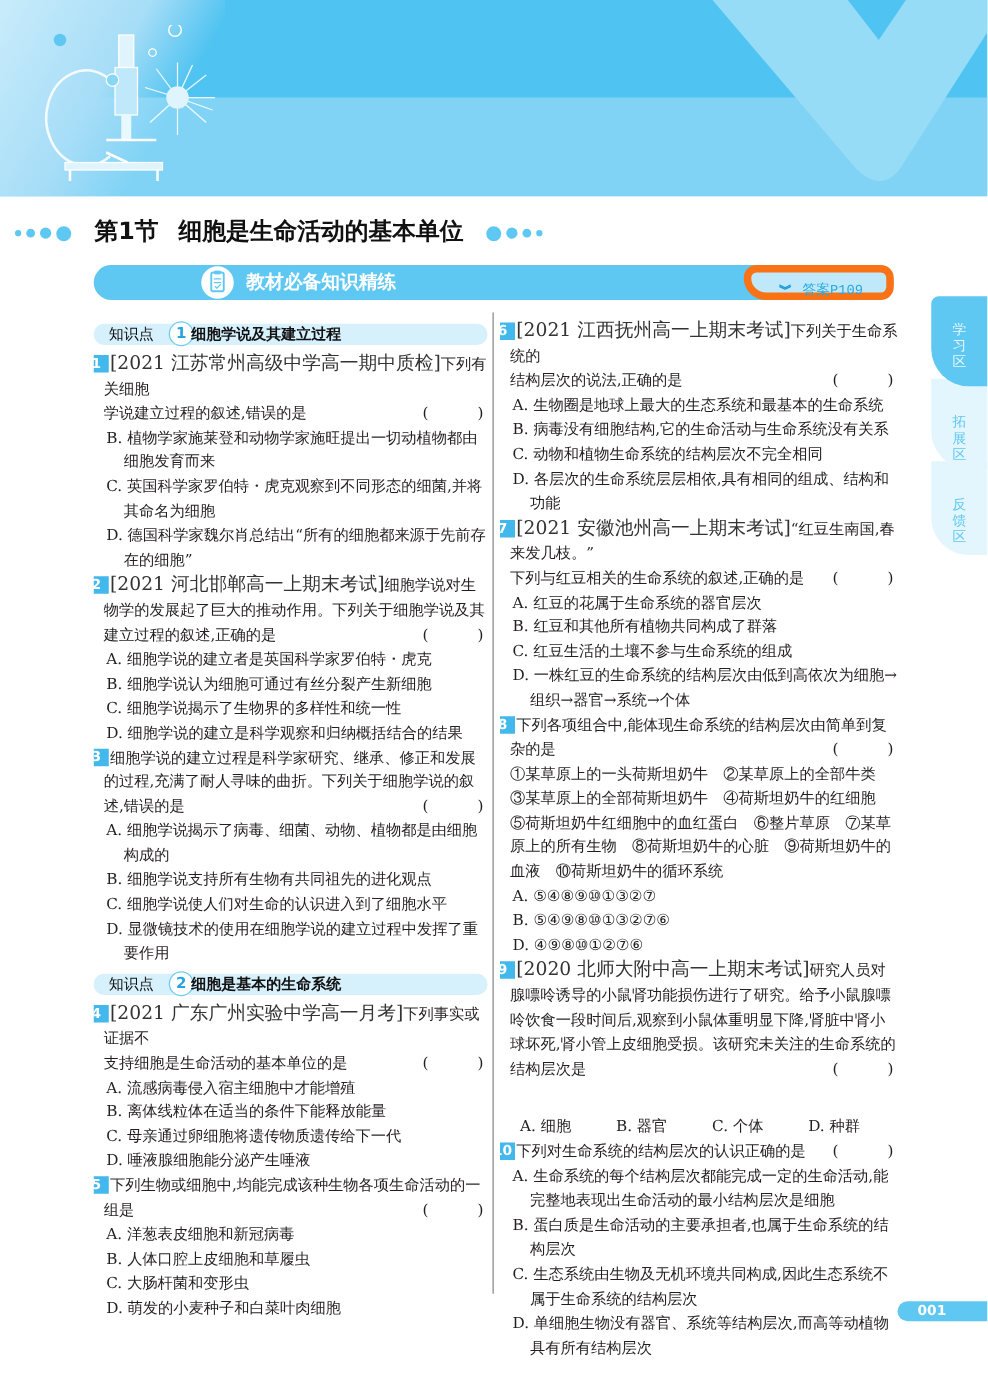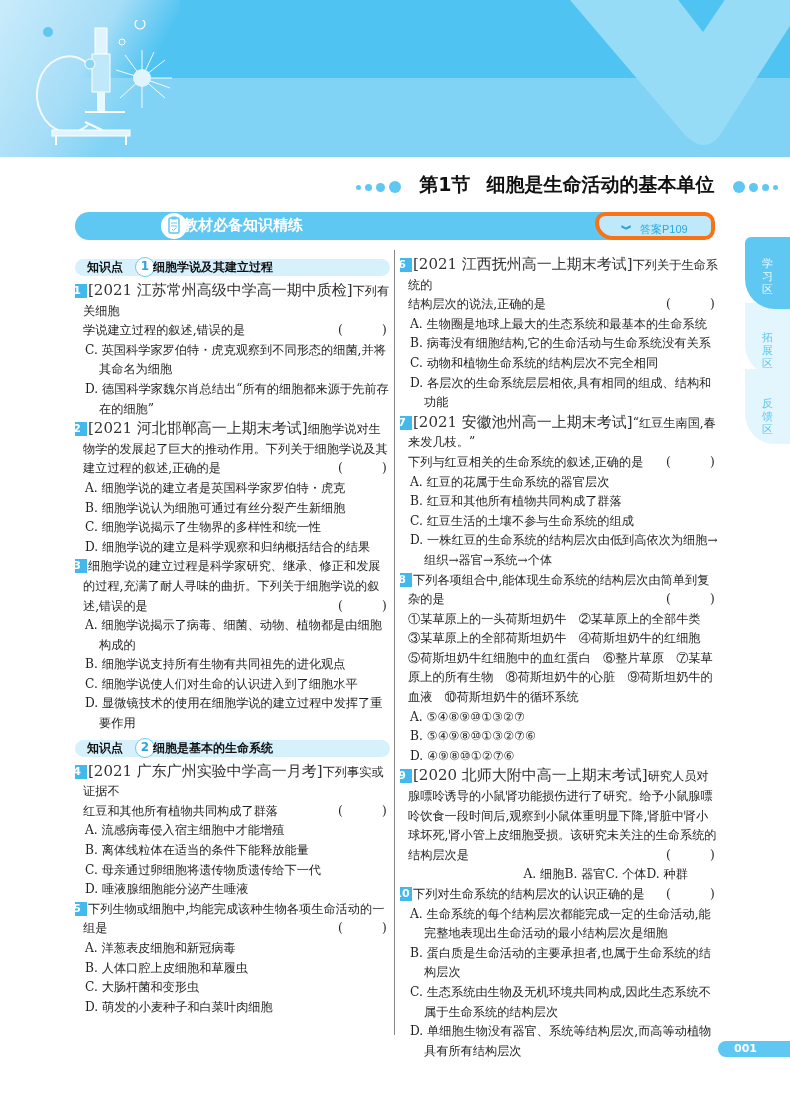--- a/index.html
+++ b/index.html
@@ -13,64 +13,64 @@
      background: linear-gradient(120deg, #c9ecfb 0%, #a6ddf7 45%, rgba(128,211,245,0) 70%); }
   .banner .vshape { position: absolute; left: 560px; top: -30px; width: 240px; height: 190px; }
   .banner .title { position: absolute; left: 0; top: 62px; width: 790px; text-align: center;
      font-family: "DejaVu Sans", "Liberation Sans", sans-serif; font-weight: bold; font-size: 32px;
      color: #ffffff; letter-spacing: 2px; }
   .banner .title .num { font-family: "DejaVu Serif", serif; font-weight: normal; font-size: 26px; margin: 0 4px; }
   .banner .title .gap { display: inline-block; width: 22px; }
   .microscope { position: absolute; left: 30px; top: 20px; width: 150px; height: 125px; }
 
   
-  .section-title { position: absolute; left: 0; top: 172px; width: 790px; text-align: right;
+  .section-title { position: absolute; left: 0; top: 172px; width: 790px; text-align: left;
      font-family: "DejaVu Sans", "Liberation Sans", sans-serif; font-weight: bold; font-size: 19px; color: #111; }
   .dots { display: inline-block; vertical-align: middle; margin: 0 10px; }
   .dots i { display: inline-block; border-radius: 50%; background: #5ec8f2; vertical-align: middle; margin: 0 2px; }
   .section-title .gap { display: inline-block; width: 16px; }
 
   
   .basic-bar { position: absolute; left: 75px; top: 212px; width: 640px; height: 28px; }
   .basic-bar .bar-bg { position: absolute; left: 0; top: 0; width: 640px; height: 28px; background: #5ec8f2; border-radius: 14px; }
   .basic-bar .lbl1 { position: absolute; left: 25px; top: 4px; font-family: "DejaVu Sans", sans-serif; font-weight: bold; font-size: 19px; color: #fff; margin-top: 32px; }
   .basic-bar .clip { position: absolute; left: 86px; top: 1px; width: 26px; height: 26px; border-radius: 50%; background: #fff; }
-  .basic-bar .lbl2 { position: absolute; left: 108px; top: 4px; font-family: "DejaVu Sans", sans-serif; font-weight: bold; font-size: 15px; color: #fff; }
+  .basic-bar .lbl2 { position: absolute; left: 122px; top: 4px; font-family: "DejaVu Sans", sans-serif; font-weight: bold; font-size: 15px; color: #fff; }
   .basic-bar .answer { position: absolute; right: 0; top: 0; width: 120px; height: 28px; background: #bfe9fb; border-radius: 14px 14px 14px 24px;
-     border: 4px solid #f97316; font-family: Liberation Sans, sans-serif; font-size: 11px; color: #29a9df; padding: 6px 0 0 22px; }
+     border: 6px solid #f97316; font-family: Liberation Mono, monospace; font-size: 11px; color: #29a9df; padding: 6px 0 0 22px; }
   .basic-bar .answer .chev { font-size: 11px; color: #1e9ad6; margin-right: 8px; font-weight: bold; }
 
   
   .side-tabs { position: absolute; left: 745px; top: 237px; width: 45px; height: 207px; }
   .side-tab { position: absolute; left: 0; width: 45px; text-align: center; font-family: "DejaVu Sans", sans-serif; font-size: 11px; line-height: 13px; }
   .side-tab.active { top: 0; height: 72px; background: #5ec8f2; color: #e8f8ff; border-radius: 6px 0 0 30px; padding-top: 20px; }
   .side-tab.t2 { top: 66px; height: 72px; background: #e3f5fd; color: #5ec8f2; border-radius: 0 0 0 30px; padding-top: 28px; }
   .side-tab.t3 { top: 132px; height: 75px; background: #e3f5fd; color: #5ec8f2; border-radius: 0 0 0 30px; padding-top: 28px; }
 
   
   .col { position: absolute; top: 255px; font-size: 12.2px; line-height: 19.6px; }
   .col.left { left: 75px; width: 315px; }
   .col.right { left: 400px; width: 318px; }
   .divider { position: absolute; left: 394px; top: 250px; width: 1px; height: 785px; background: #888; }
 
   .kp { position: relative; height: 20px; margin: 2px 0 4px 0; }
   .kp .kp-bg { position: absolute; left: 0; top: 2px; width: 100%; height: 17px; background: #d6f0fc; border-radius: 9px; }
-  .kp .kp-label { position: absolute; left: 12px; top: 1px; font-family: "DejaVu Sans", sans-serif; font-weight: bold; font-size: 12px; color: #111; }
+  .kp .kp-label { position: absolute; left: 12px; top: 1px; font-family: "DejaVu Sans", sans-serif; font-weight: normal; font-size: 12px; color: #111; }
   .kp .kp-num { position: absolute; left: 60px; top: 0; width: 20px; height: 20px; border-radius: 50%; background: #fff; border: 1.5px solid #6ccbf1;
      text-align: center; font-family: "DejaVu Sans", sans-serif; font-weight: bold; font-size: 12px; line-height: 17px; color: #27a6de; }
   .kp .kp-title { position: absolute; left: 78px; top: 1px; font-family: "DejaVu Sans", sans-serif; font-weight: bold; font-size: 12px; color: #111; }
 
   .q { position: relative; padding-left: 8px; }
   .q .stem { text-indent: -8px; }
   .qnum { display: inline-block; min-width: 12px; height: 14px; padding: 0 1px; background: #43b8ec; color: #fff; font-family: "DejaVu Sans", sans-serif;
      font-weight: bold; font-size: 11px; line-height: 14px; text-align: center; vertical-align: 1px; margin-right: 1px; }
   .src { font-size: 15px; color: #333; }
   .paren { float: right; width: 44px; display: flex; justify-content: space-between; }
   .opt { padding-left: 16px; text-indent: -14px; }
-  .opts-row { display: flex; justify-content: flex-end; padding-right: 30px; }
+  .opts-row { display: flex; justify-content: space-between; padding-right: 30px; margin-top: 27px; }
   .opts-row span { display: inline-block; }
 
   .page-num { position: absolute; left: 718px; top: 1041px; width: 72px; height: 16px; background: #5ec8f2; border-radius: 8px 0 0 8px;
      font-family: "DejaVu Sans", sans-serif; font-weight: bold; font-size: 11px; color: #fff; padding: 1px 0 0 16px; }
 </style>
 </head>
 <body>
 
 <div class="banner">
   <div class="band"></div>
@@ -146,20 +146,21 @@
     <span class="kp-label">知识点</span>
     <span class="kp-num">1</span>
     <span class="kp-title">细胞学说及其建立过程</span>
   </div>
 
   <div class="q">
     <div class="stem"><span class="qnum">1</span><span class="src">[2021 江苏常州高级中学高一期中质检]</span><span>下列有关细胞</span><br><span>学说建立过程的叙述,错误的是</span><span class="paren">
           <span>(</span>
           <span>)</span>
         </span></div>
+    <div class="opt">B. 植物学家施莱登和动物学家施旺提出一切动植物都由细胞发育而来</div>
     <div class="opt">C. 英国科学家罗伯特・虎克观察到不同形态的细菌,并将其命名为细胞</div>
     <div class="opt">D. 德国科学家魏尔肖总结出“所有的细胞都来源于先前存在的细胞”</div>
   </div>
 
   <div class="q">
     <div class="stem"><span class="qnum">2</span><span class="src">[2021 河北邯郸高一上期末考试]</span><span>细胞学说对生物学的</span><span>发展起了巨大的推动作用。下列关于细胞学说及其建立过程的叙述,正确的是</span><span class="paren">
           <span>(</span>
           <span>)</span>
         </span></div>
     <div class="opt">A. 细胞学说的建立者是英国科学家罗伯特・虎克</div>
@@ -180,21 +181,21 @@
   </div>
 
   <div class="kp" style="margin-top:4px">
     <div class="kp-bg"></div>
     <span class="kp-label">知识点</span>
     <span class="kp-num">2</span>
     <span class="kp-title">细胞是基本的生命系统</span>
   </div>
 
   <div class="q">
-    <div class="stem"><span class="qnum">4</span><span class="src">[2021 广东广州实验中学高一月考]</span><span>下列事实或证据不</span><br><span>红豆和其他所有植物共同构成了群落</span><span class="paren">
+    <div class="stem"><span class="qnum">4</span><span class="src">[2021 广东广州实验中学高一月考]</span><span>下列事实或证据不</span><br><span>支持细胞是生命活动的基本单位的是</span><span class="paren">
           <span>(</span>
           <span>)</span>
         </span></div>
     <div class="opt">A. 流感病毒侵入宿主细胞中才能增殖</div>
     <div class="opt">B. 离体线粒体在适当的条件下能释放能量</div>
     <div class="opt">C. 母亲通过卵细胞将遗传物质遗传给下一代</div>
     <div class="opt">D. 唾液腺细胞能分泌产生唾液</div>
   </div>
 
   <div class="q">

